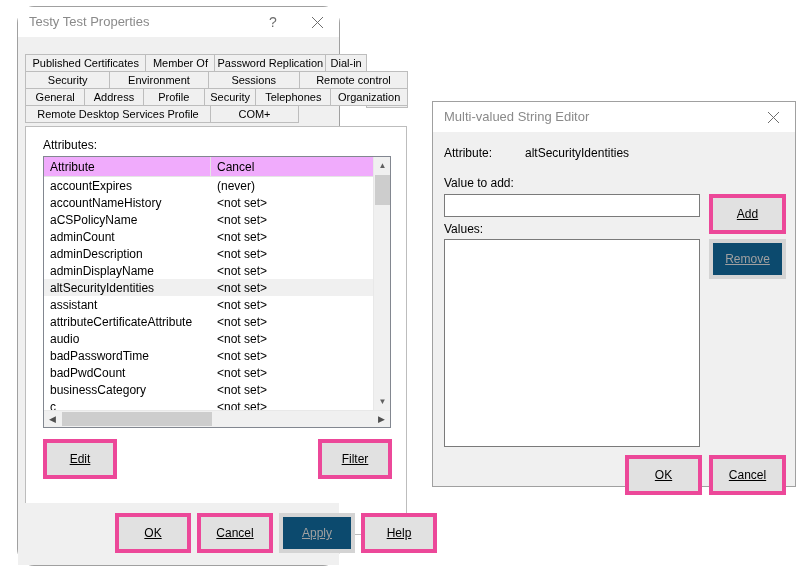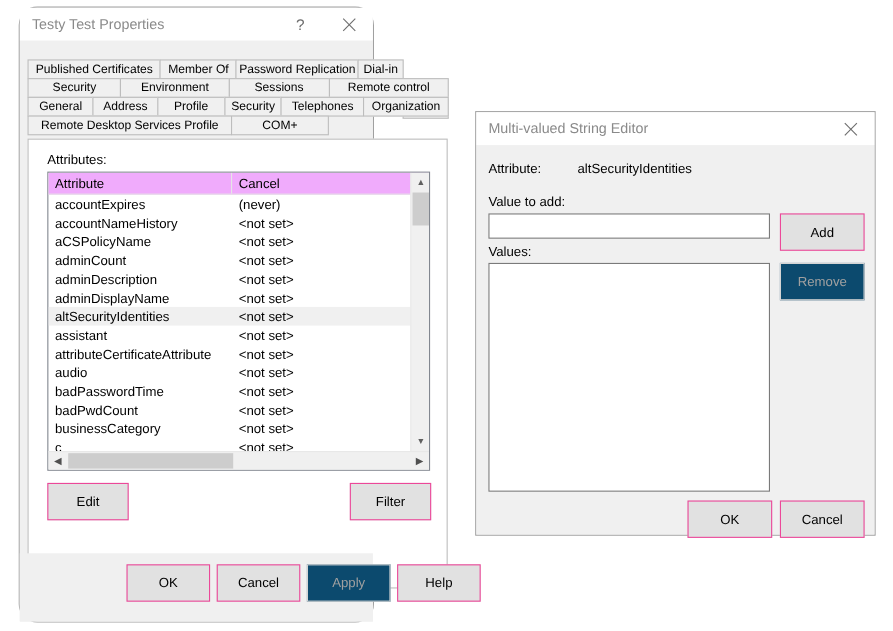--- a/index.html
+++ b/index.html
@@ -201,31 +201,32 @@
   .hthumb {
     position: absolute;
     left: 18px; top: 1px;
     width: 150px; height: 14px;
     background: #cdcdcd;
     cursor: default;
   }
 
   
   .btn {
-    border: 1px solid #ec4899;
+    border: 4px solid #ec4899;
     background: #e1e1e1;
     box-sizing: border-box;
     display: flex;
     align-items: center;
     justify-content: center;
     font-size: 12px;
     color: #000000;
     cursor: default;
     font-family: "Liberation Sans", sans-serif;
     padding: 16px;
+    text-decoration: underline;
   }
   .btn.disabled { color: #a0a0a0; background: #0c4a6e; border-color: #d4d4d4; }
   .btn.abs { position: absolute; }
 
   
   .cmdbar {
     position: absolute;
     left: 0; right: 0; bottom: 0;
     height: 62px;
     background: #f0f0f0;

